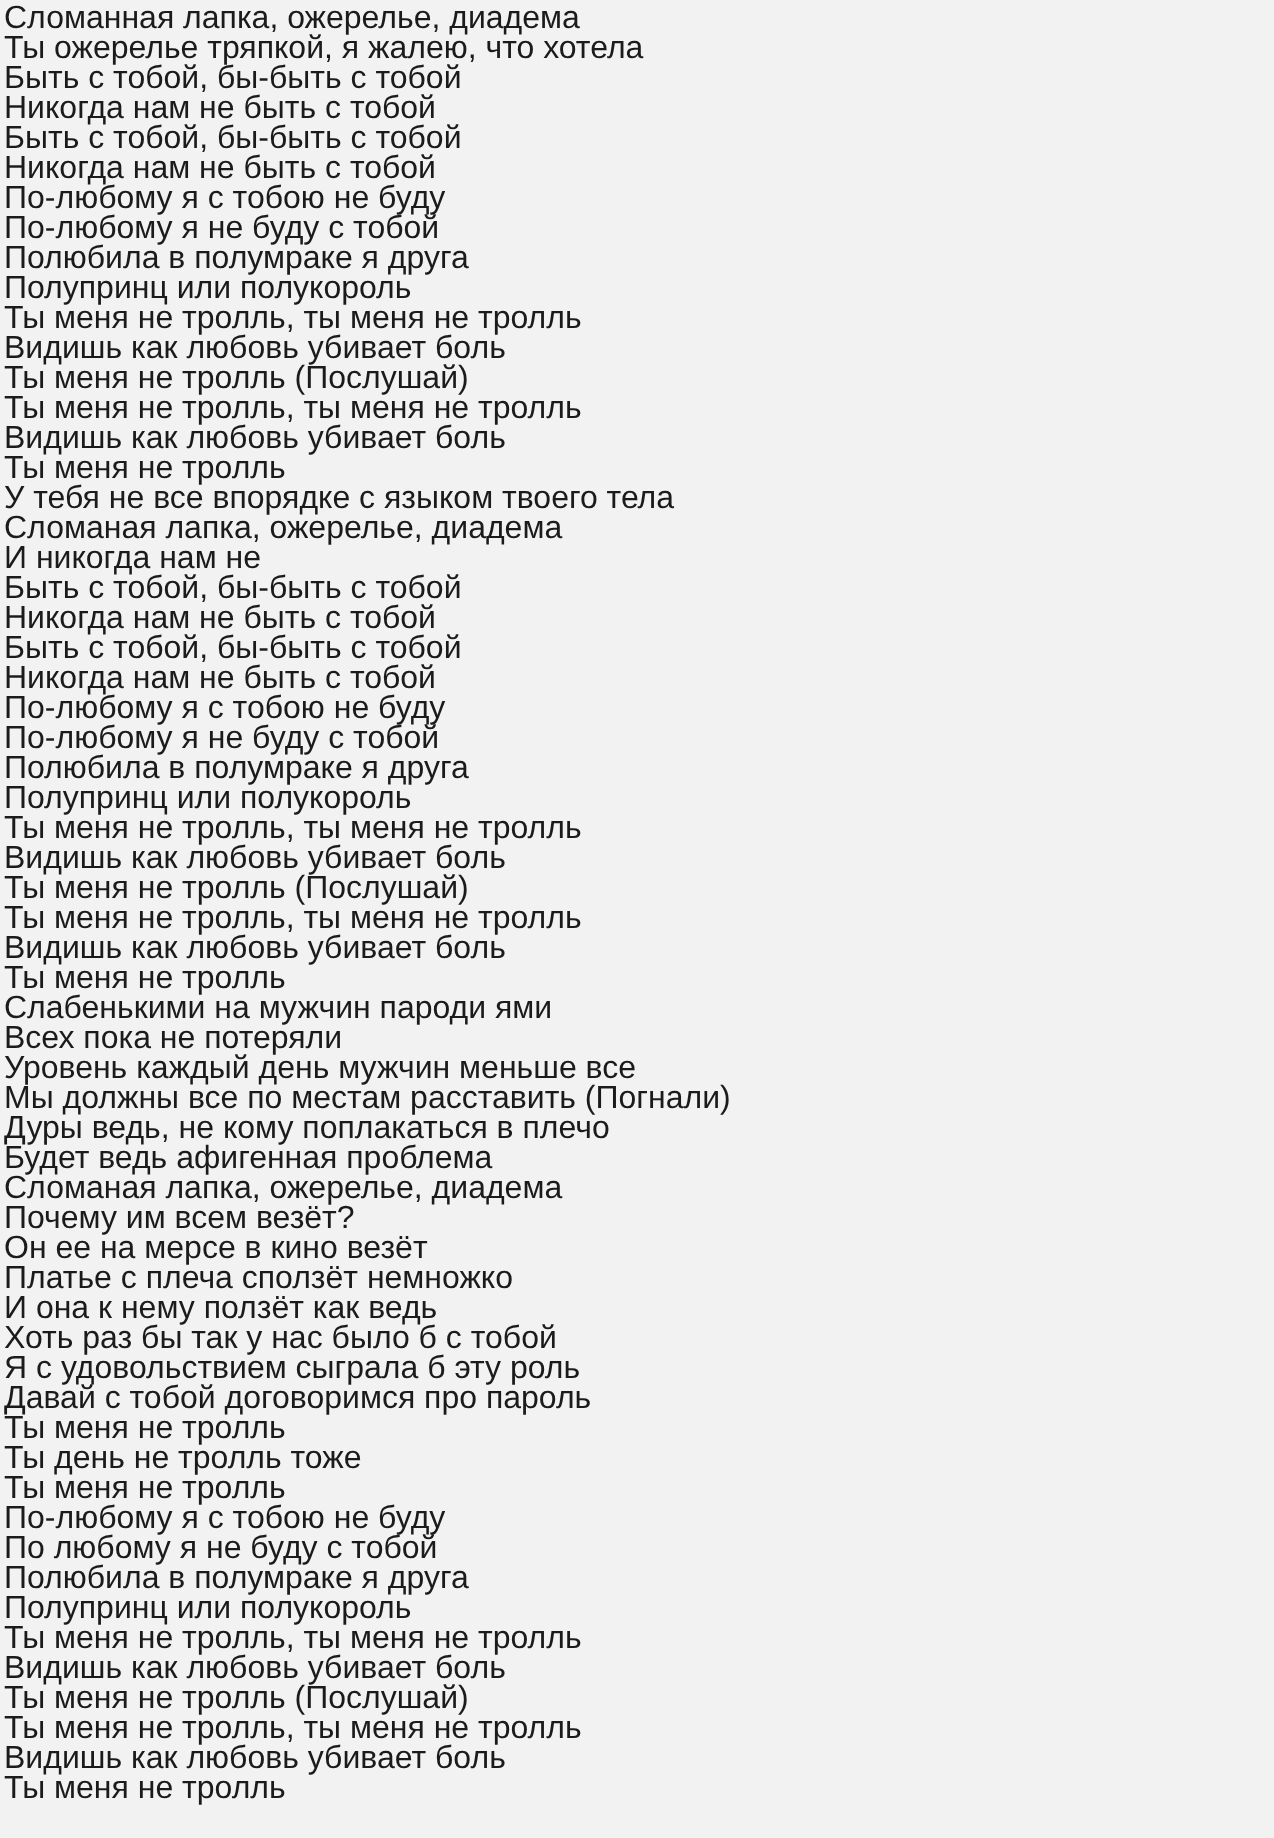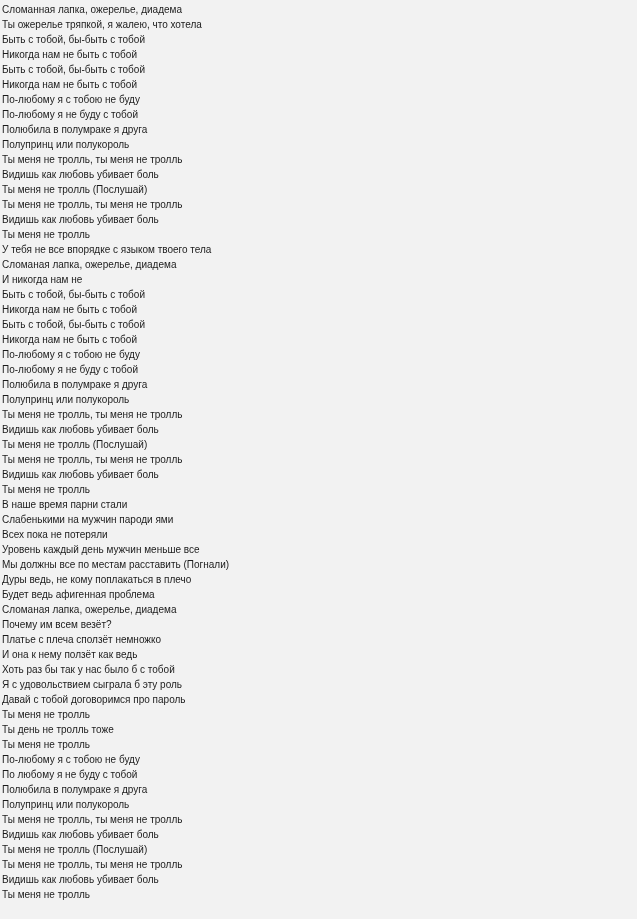--- a/index.html
+++ b/index.html
@@ -12,21 +12,21 @@
   .page {
     width: 637px;
     height: 919px;
     overflow: hidden;
     background: #f2f2f2;
     box-sizing: border-box;
   }
   .lyrics {
     padding: 2px 0 0 2px;
     font-family: "Liberation Sans", "DejaVu Sans", sans-serif;
-    font-size: 10px;
+    font-size: 16px;
     line-height: 15px;
     color: #1b1b1b;
     -webkit-font-smoothing: antialiased;
   }
   .line {
     height: 15px;
     white-space: nowrap;
   }
 </style>
 </head>
@@ -60,29 +60,29 @@
       <div class="line">По-любому я с тобою не буду</div>
       <div class="line">По-любому я не буду с тобой</div>
       <div class="line">Полюбила в полумраке я друга</div>
       <div class="line">Полупринц или полукороль</div>
       <div class="line">Ты меня не тролль, ты меня не тролль</div>
       <div class="line">Видишь как любовь убивает боль</div>
       <div class="line">Ты меня не тролль (Послушай)</div>
       <div class="line">Ты меня не тролль, ты меня не тролль</div>
       <div class="line">Видишь как любовь убивает боль</div>
       <div class="line">Ты меня не тролль</div>
-      <div class="line">В наше время парни стали</div>
       <div class="line">Слабенькими на мужчин пароди ями</div>
       <div class="line">Всех пока не потеряли</div>
       <div class="line">Уровень каждый день мужчин меньше все</div>
       <div class="line">Мы должны все по местам расставить (Погнали)</div>
       <div class="line">Дуры ведь, не кому поплакаться в плечо</div>
       <div class="line">Будет ведь афигенная проблема</div>
       <div class="line">Сломаная лапка, ожерелье, диадема</div>
       <div class="line">Почему им всем везёт?</div>
+      <div class="line">Он ее на мерсе в кино везёт</div>
       <div class="line">Платье с плеча сползёт немножко</div>
       <div class="line">И она к нему ползёт как ведь</div>
       <div class="line">Хоть раз бы так у нас было б с тобой</div>
       <div class="line">Я с удовольствием сыграла б эту роль</div>
       <div class="line">Давай с тобой договоримся про пароль</div>
       <div class="line">Ты меня не тролль</div>
       <div class="line">Ты день не тролль тоже</div>
       <div class="line">Ты меня не тролль</div>
       <div class="line">По-любому я с тобою не буду</div>
       <div class="line">По любому я не буду с тобой</div>

